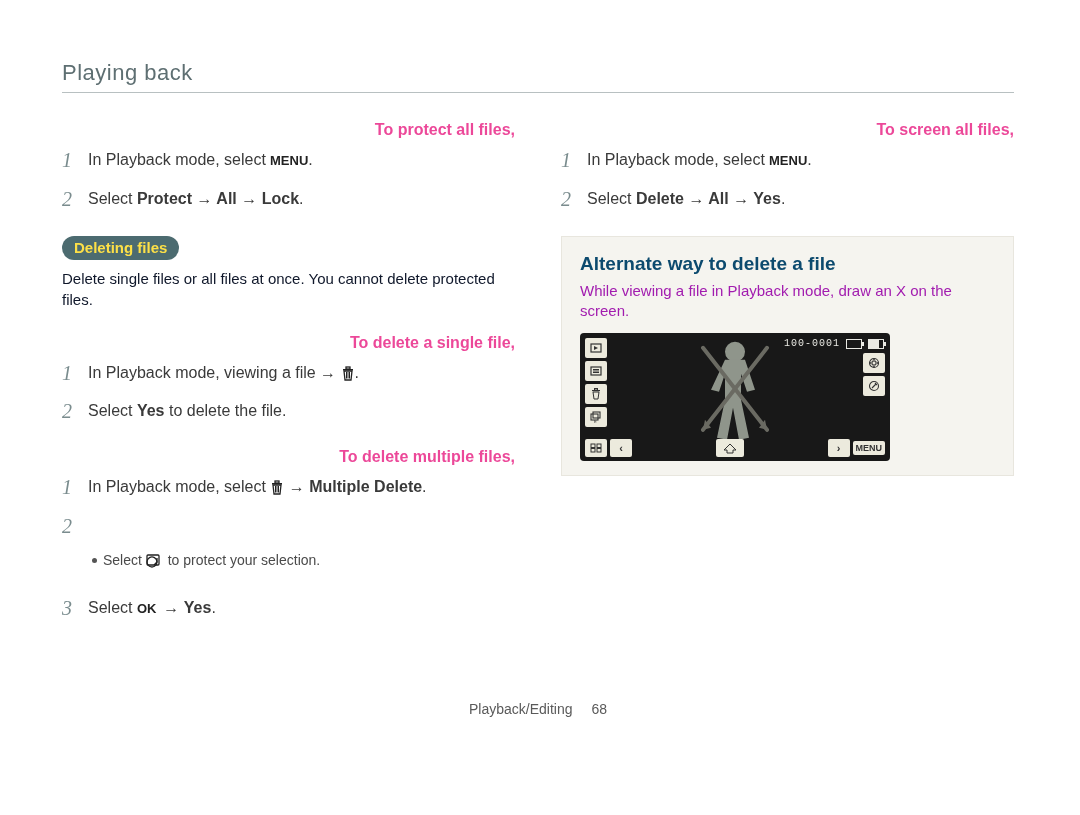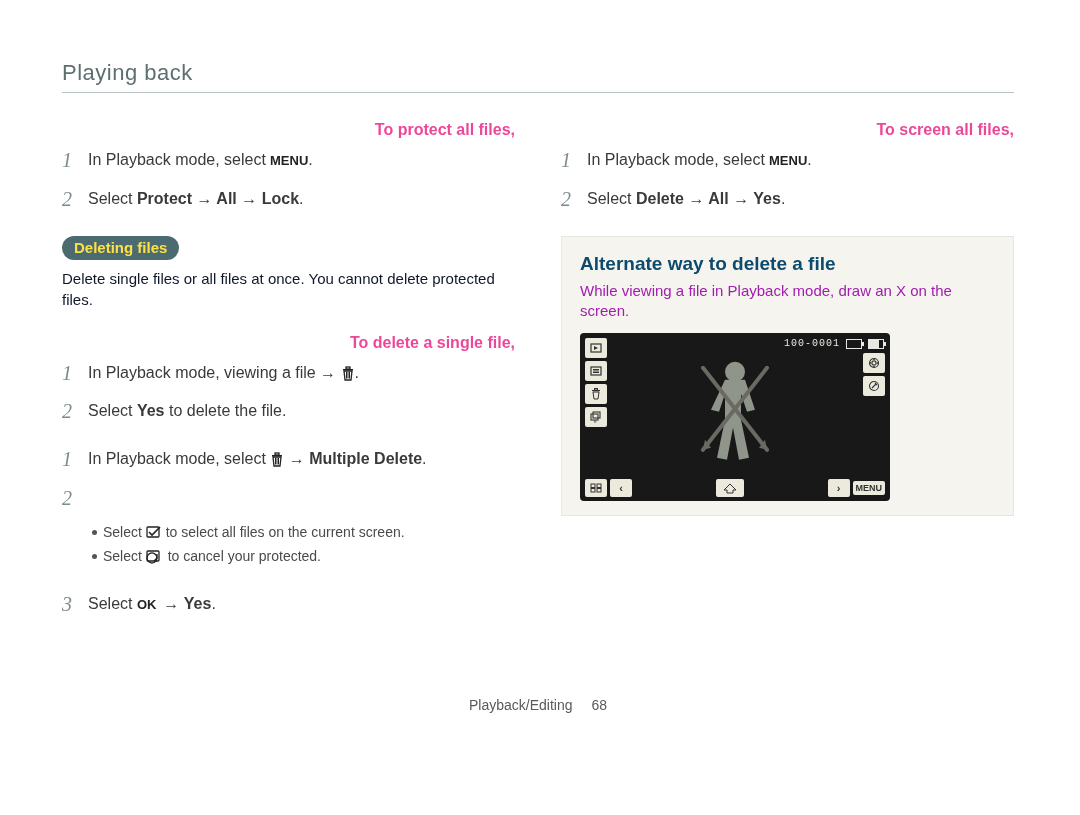--- a/index.html
+++ b/index.html
@@ -134,21 +134,21 @@
     text-align: center;
     font-size: 14px;
     color: #5a5a5a;
     margin-top: 54px;
   }
   .footer .pnum { margin-left: 15px; }
 
   
   .preview {
     width: 310px;
-    height: 168px;
+    height: 128px;
     background: #181818;
     border-radius: 4px;
     padding: 4px;
     box-sizing: border-box;
     color: #e8e8e2;
     font-size: 10px;
     position: relative;
   }
   .preview .vrow { display:flex; flex-direction:column; gap:3px; position:absolute; }
   .preview .vleft { left:5px; top:5px; }
@@ -237,63 +237,52 @@
           </span>
         </li>
         <li>
           <span class="stepnum">2</span>
           <span class="step-body">
             <span>Select </span><span class="bold">Yes</span><span> to delete the file.</span>
           </span>
         </li>
       </ol>
 
+      <div class="subhead">To delete multiple files,</div>
       <ol class="steps">
         <li>
           <span class="stepnum">1</span>
           <span class="step-body">
             <span>In Playback mode, select </span>
             <span class="ic">
               <svg width="14" height="15" viewBox="0 0 14 15">
                   <rect x="2" y="3" width="10" height="1.5" fill="#222"></rect>
                   <rect x="5" y="1" width="4" height="2" fill="none" stroke="#222" stroke-width="1.3"></rect>
                   <path d="M3 5 L4 14 L10 14 L11 5 Z" fill="none" stroke="#222" stroke-width="1.3"></path>
                   <line x1="5.5" y1="6" x2="5.5" y2="12.5" stroke="#222" stroke-width="1"></line>
                   <line x1="7" y1="6" x2="7" y2="12.5" stroke="#222" stroke-width="1"></line>
                   <line x1="8.5" y1="6" x2="8.5" y2="12.5" stroke="#222" stroke-width="1"></line>
                 </svg>
             </span><span> → </span><span class="bold">Multiple Delete</span><span>.</span>
           </span>
         </li>
         <li>
           <span class="stepnum">2</span>
           <ul class="bullets">
-            <li>
-              <span>
-                <span>Select </span>
-                <span class="ic">
-                  <svg width="16" height="14" viewBox="0 0 16 14">
-                      <rect x="1" y="1" width="12" height="10" rx="1" fill="none" stroke="#222" stroke-width="1.3"></rect>
-                      <path d="M3 6 L6 9 L14 1" fill="none" stroke="#222" stroke-width="1.6"></path>
-                    </svg>
-                </span>
-                <span> to select all files on the current screen.</span>
-              </span>
-            </li>
             <li>
               <span>
                 <span>Select </span>
                 <span class="ic">
                   <svg width="18" height="14" viewBox="0 0 18 14">
                       <rect x="1" y="1" width="12" height="10" rx="1" fill="none" stroke="#222" stroke-width="1.3"></rect>
                       <path d="M11 8 A5 5 0 1 1 11 7.9" fill="none" stroke="#222" stroke-width="1.3"></path>
                       <path d="M11 4 L11 8 L8 11" fill="none" stroke="#222" stroke-width="1.3"></path>
                     </svg>
                 </span>
-                <span> to cancel your protected.</span>
+                <span> to protect your selection.</span>
               </span>
             </li>
           </ul>
         </li>
         <li>
           <span class="stepnum">3</span>
           <span class="step-body">
             <span>Select </span>
             <span class="ic">
               <svg width="22" height="15" viewBox="0 0 22 15">

